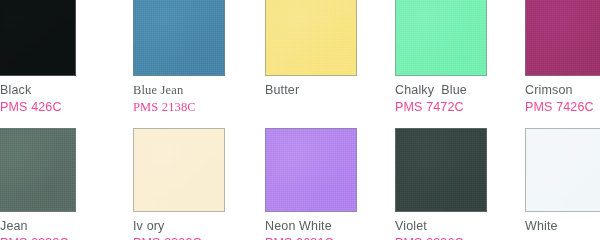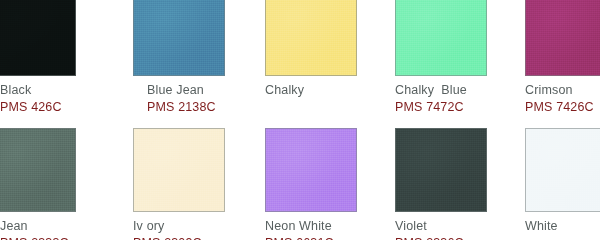--- a/index.html
+++ b/index.html
@@ -55,45 +55,45 @@
   .swatch-name,
   .swatch-code {
     display: block;
     color: #575f5f;
     font-size: 12.5px;
     line-height: 17px;
     letter-spacing: 0.15px;
     white-space: pre;
   }
   .swatch-code {
-    color: #7f1d1d;
+    color: #ec4899;
   }
 </style>
 </head>
 <body>
 
 <div id="swatch-sheet" style="background: rgb(255, 255, 255);">
     <div class="swatch-cell" style="left: -16px; top: -8px; width: 92px; height: 124px;">
       <div class="swatch-chip" title="Black" style="width: 92px; height: 84px; background-color: rgb(12, 18, 17);"></div>
       <div class="swatch-labels" style="top: 90px; left: 16px;">
         <span class="swatch-name">Black</span>
         <span class="swatch-code">PMS 426C</span>
       </div>
     </div>
     <div class="swatch-cell" style="left: 133px; top: -8px; width: 92px; height: 124px;">
       <div class="swatch-chip" title="Blue Jean" style="width: 92px; height: 84px; background-color: rgb(74, 136, 171);"></div>
-      <div class="swatch-labels" style="top: 90px; left: 14px;">
+      <div class="swatch-labels" style="top: 90px; left: 0px; font-family: Liberation Serif, serif;">
         <span class="swatch-name">Blue Jean</span>
         <span class="swatch-code">PMS 2138C</span>
       </div>
     </div>
     <div class="swatch-cell" style="left: 265px; top: -8px; width: 92px; height: 124px;">
       <div class="swatch-chip" title="Butter" style="width: 92px; height: 84px; background-color: rgb(248, 229, 133);"></div>
       <div class="swatch-labels" style="top: 90px; left: 0px;">
-        <span class="swatch-name">Chalky</span>
+        <span class="swatch-name">Butter</span>
       </div>
     </div>
     <div class="swatch-cell" style="left: 395px; top: -8px; width: 92px; height: 124px;">
       <div class="swatch-chip" title="Chalky  Mint" style="width: 92px; height: 84px; background-color: rgb(120, 240, 180);"></div>
       <div class="swatch-labels" style="top: 90px; left: 0px;">
         <span class="swatch-name">Chalky  Blue</span>
         <span class="swatch-code">PMS 7472C</span>
       </div>
     </div>
     <div class="swatch-cell" style="left: 525px; top: -8px; width: 92px; height: 124px;">

